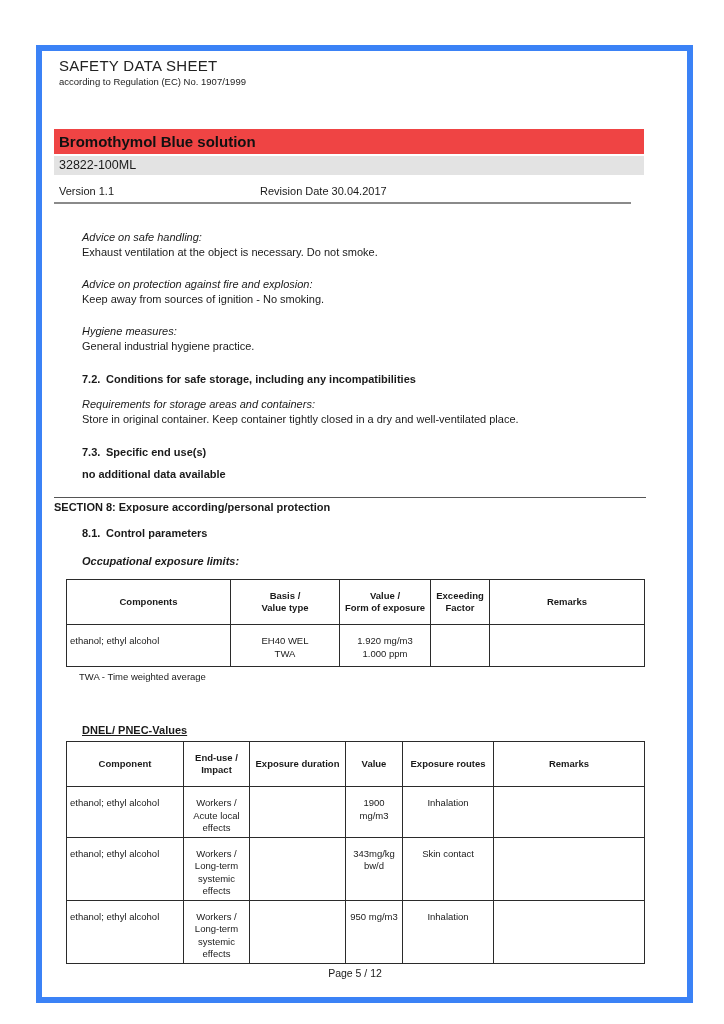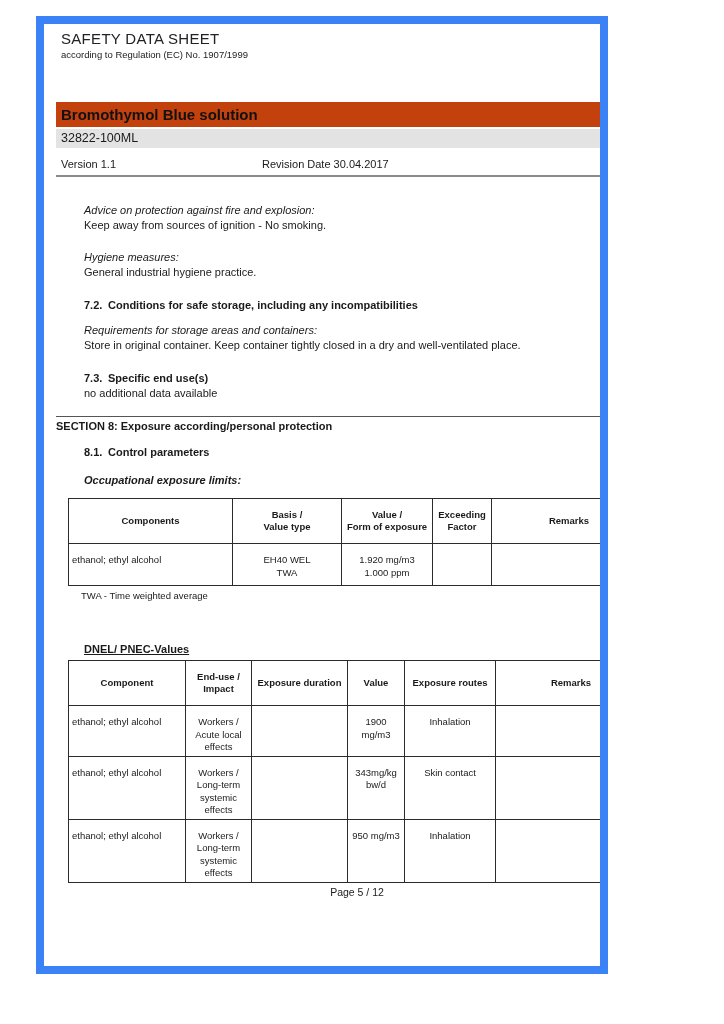--- a/index.html
+++ b/index.html
@@ -1,29 +1,29 @@
 <!DOCTYPE html>
 <html><head>
 <meta charset="utf-8">
 <style>
   * { margin:0; padding:0; box-sizing:border-box; }
   html,body { width:724px; height:1024px; background:#ffffff;
     font-family:"Liberation Sans", sans-serif; color:#1a1a1a; }
   .page {
-    position:absolute; left:36px; top:16px; width:572px; height:958px;
-    border:8px solid #3b82f6; background:#ffffff; overflow:hidden;
+    position:absolute; left:36px; top:45px; width:657px; height:958px;
+    border:6px solid #3b82f6; background:#ffffff; overflow:hidden;
   }
   
   .doc-header { margin:6px 0 0 17px; }
   .doc-title { font-size:15px; letter-spacing:0.3px; color:#222; }
   .doc-subtitle { font-size:9.5px; margin-top:2px; color:#222; }
   
   .banner { margin:42px 0 0 12px; width:590px; }
   .banner-product {
-    background:#c2410c; height:25px; line-height:25px; padding-left:5px;
+    background:#ef4444; height:25px; line-height:25px; padding-left:5px;
     font-size:15px; font-weight:bold; color:#111;
   }
   .banner-code {
     background:#e3e3e3; height:19px; line-height:19px; padding-left:5px;
     font-size:12.5px; margin-top:2px;
   }
   
   .version-row { margin:6px 0 0 17px; font-size:11px; height:21px; line-height:21px; }
   .version-row .version { display:inline-block; width:198px; }
   .rule-version { margin-left:12px; width:577px; border-top:2px solid #8a8a8a; }
@@ -72,20 +72,24 @@
   </div>
 
   <div class="version-row">
     <span class="version">Version 1.1</span>
     <span class="revision">Revision Date 30.04.2017</span>
   </div>
   <div class="rule-version"></div>
 
   <div class="content">
 
+    <div class="para indent">
+      <div class="italic">Advice on safe handling:</div>
+      <div>Exhaust ventilation at the object is necessary. Do not smoke.</div>
+    </div>
 
     <div class="para indent">
       <div class="italic">Advice on protection against fire and explosion:</div>
       <div>Keep away from sources of ignition - No smoking.</div>
     </div>
 
     <div class="para indent">
       <div class="italic">Hygiene measures:</div>
       <div>General industrial hygiene practice.</div>
     </div>
@@ -95,21 +99,21 @@
     </div>
 
     <div class="indent" style="margin-top:10px;">
       <div class="italic">Requirements for storage areas and containers:</div>
       <div>Store in original container. Keep container tightly closed in a dry and well-ventilated place.</div>
     </div>
 
     <div class="num-heading indent" style="">
       <span class="num">7.3.</span><span>Specific end use(s)</span>
     </div>
-    <div class="indent" style="margin-top:0;">no additional data available</div>
+    <div class="indent" style="margin-top:7px;font-weight:bold;">no additional data available</div>
 
     <div class="rule-section"></div>
     <div class="section-heading">SECTION 8: Exposure according/personal protection</div>
 
     <div class="num-heading indent" style="margin-top:11px;">
       <span class="num">8.1.</span><span>Control parameters</span>
     </div>
 
     <div class="oel-caption indent">Occupational exposure limits:</div>
 

